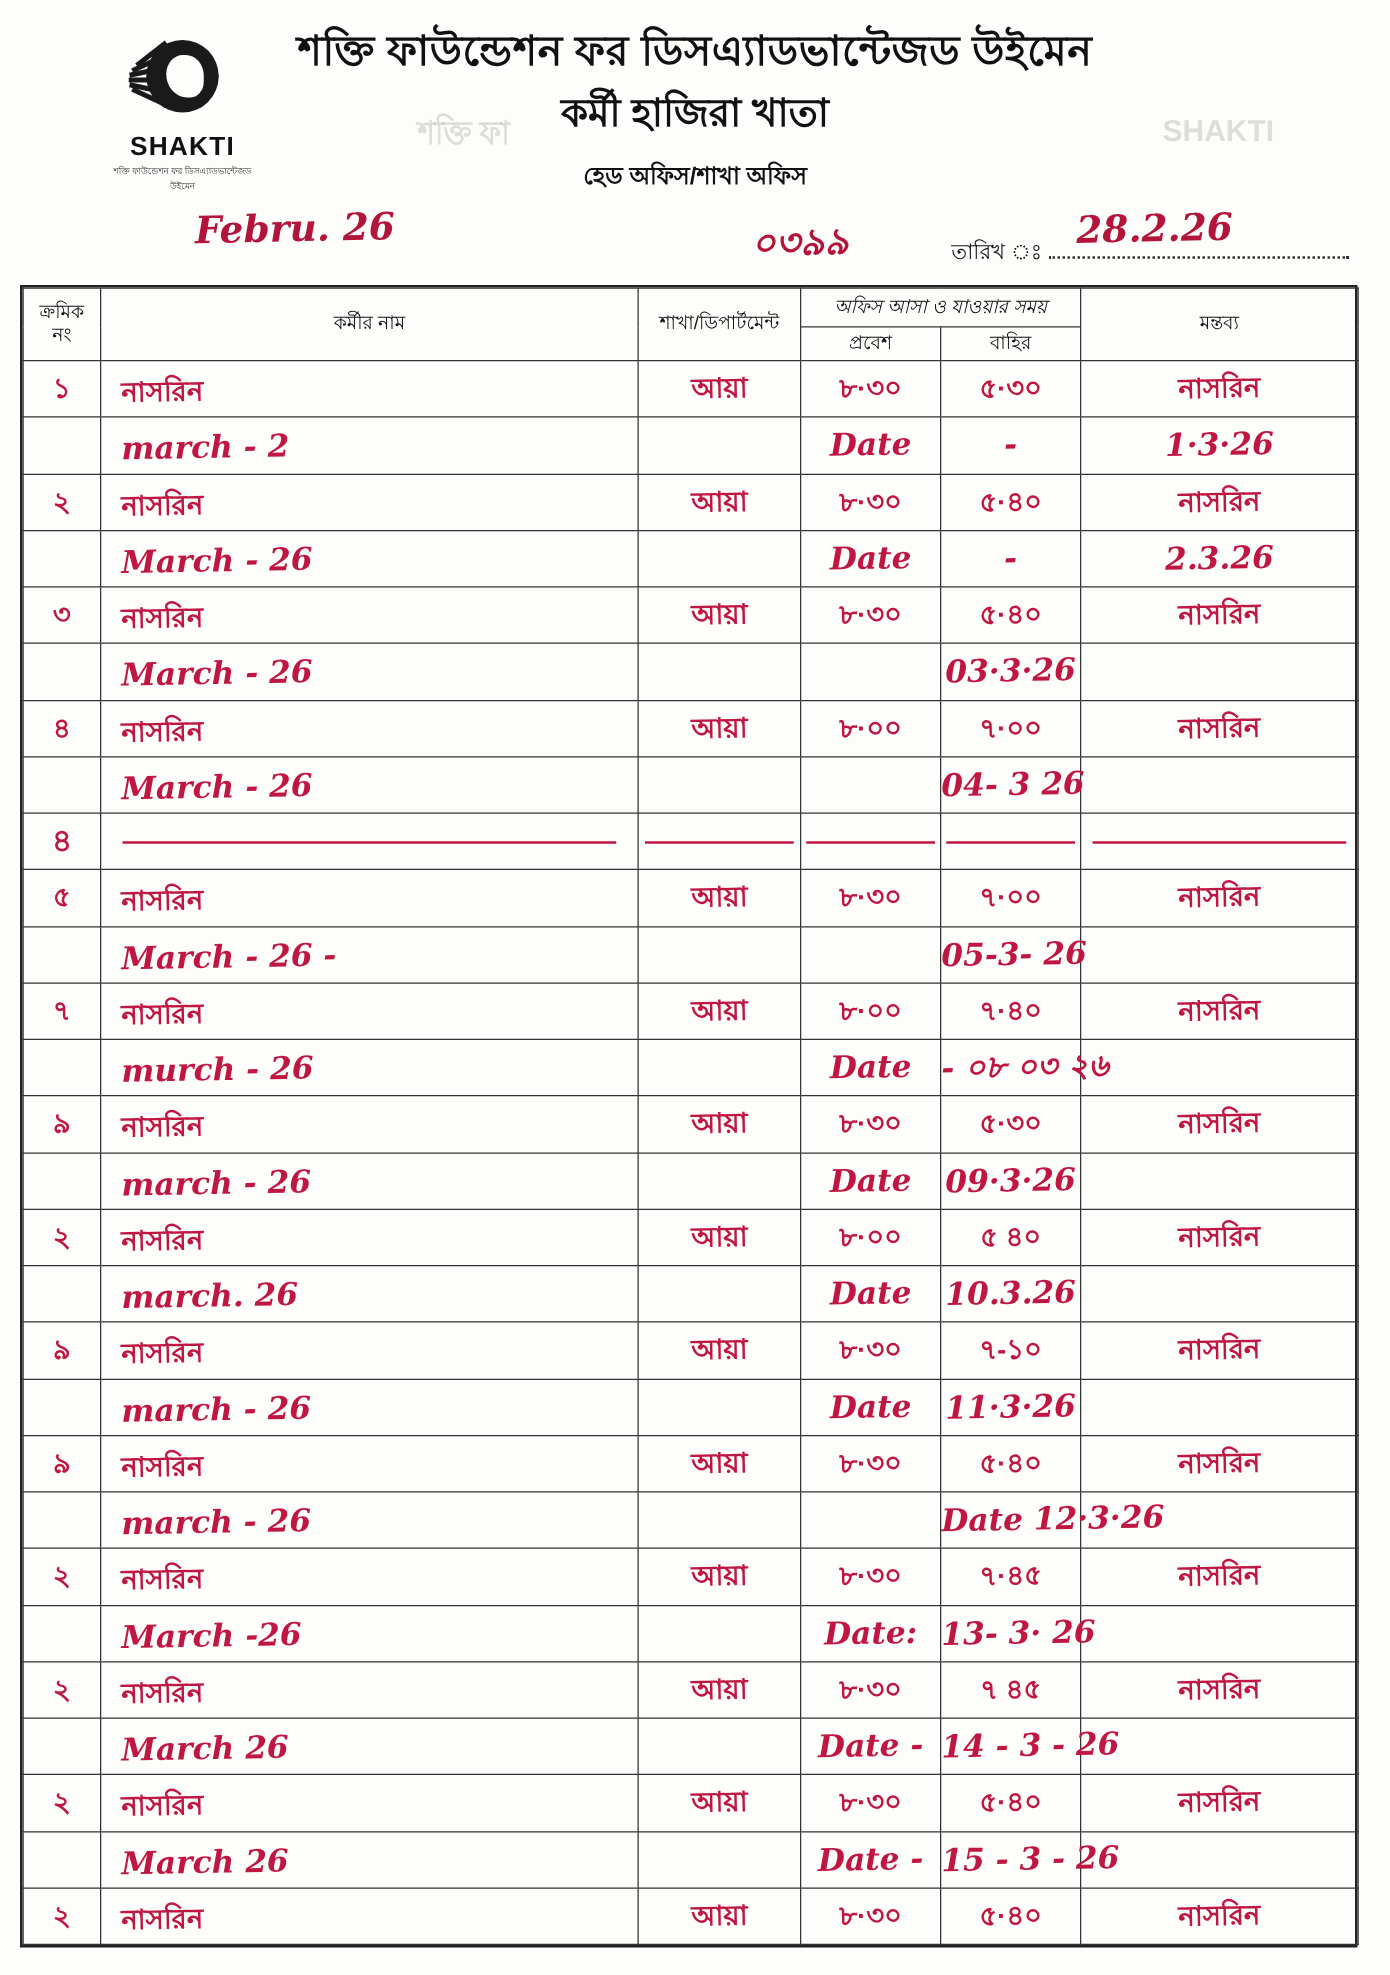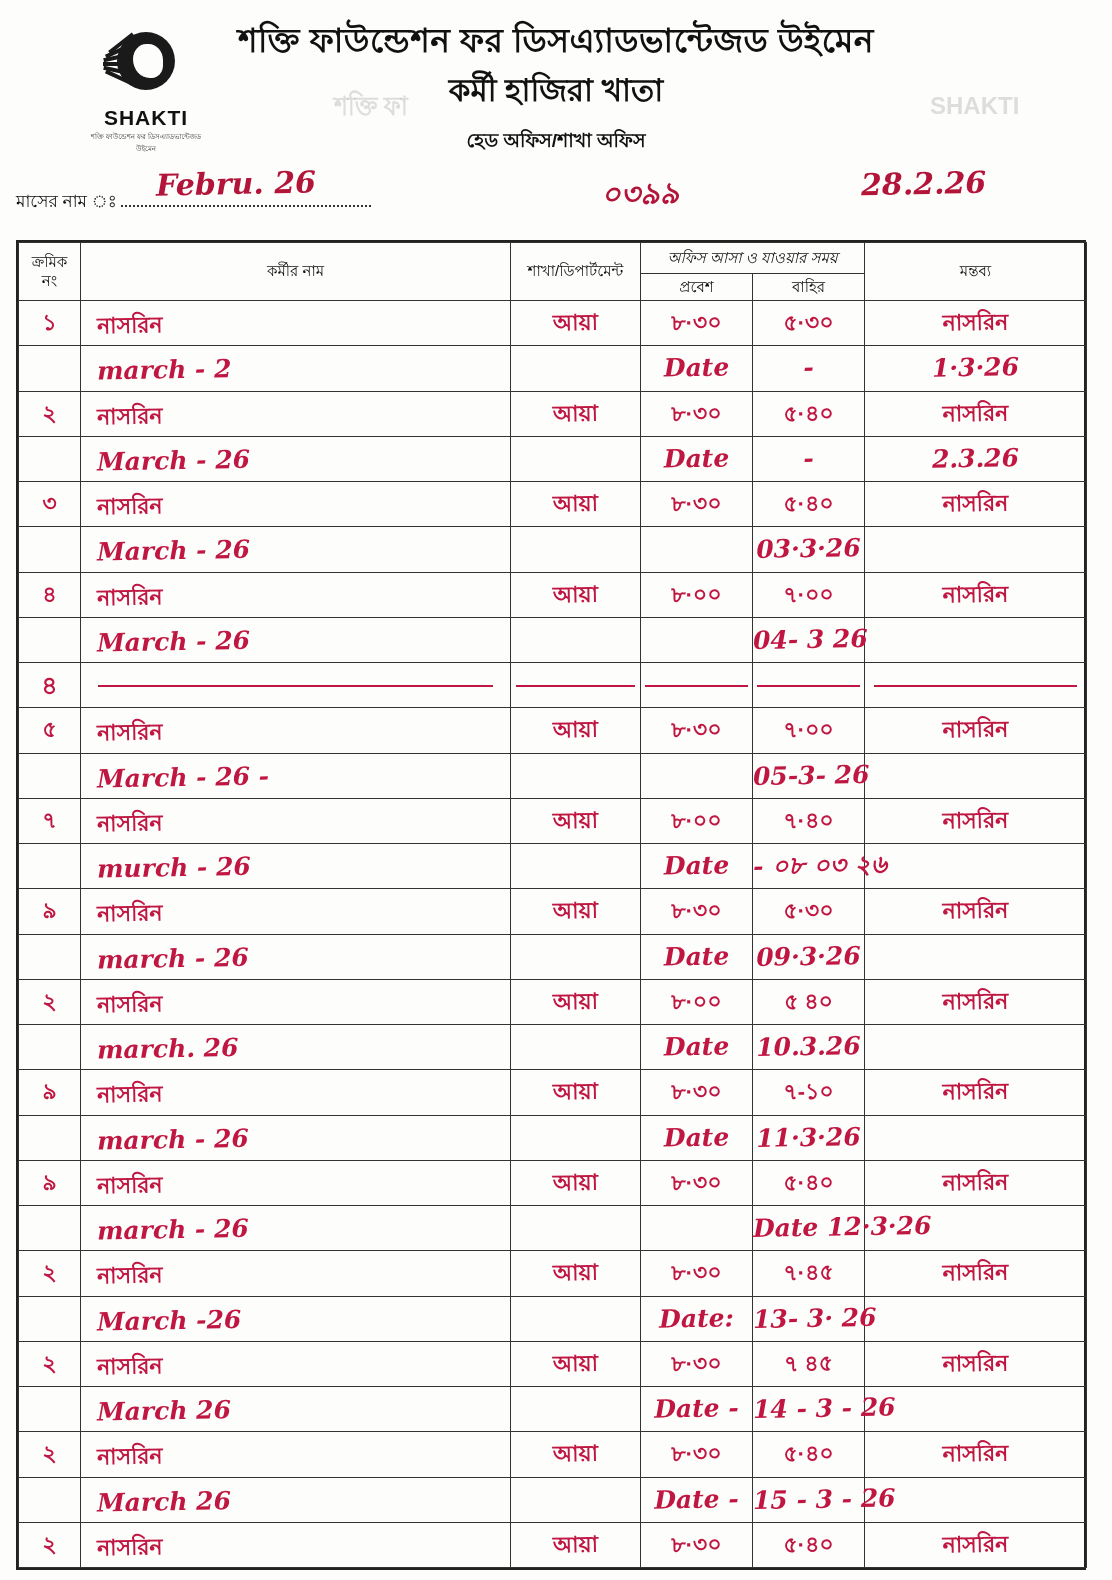--- a/index.html
+++ b/index.html
@@ -156,21 +156,21 @@
   }
 
   .meta-val {
     position: absolute;
     font-size: 25px;
   }
 
   
   .table-wrap {
     position: absolute;
-    top: 240px;
+    top: 228px;
     left: 16px;
     width: 1070px;
     height: 1330px;
     border: 2px solid #222;
     box-sizing: border-box;
   }
   table.reg {
     border-collapse: collapse;
     width: 100%;
     height: 100%;
@@ -252,28 +252,28 @@
       <div class="logo-text">SHAKTI</div>
       <div class="logo-sub">শক্তি ফাউন্ডেশন ফর ডিসএ্যাডভান্টেজড উইমেন</div>
     </div>
 
     <div class="title-main">শক্তি ফাউন্ডেশন ফর ডিসএ্যাডভান্টেজড উইমেন</div>
     <div class="title-sub">কর্মী হাজিরা খাতা</div>
     <div class="title-sub2">হেড অফিস/শাখা অফিস</div>
   </div>
 
   <div class="meta">
-    <div class="meta-item" style="left:0; top:10px;">
-      <span class="meta-label">মাসের নাম ঃ</span>
-      <span class="dots" style="width:250px;"></span>
+    <div class="meta-val hw" style="left:140px; top:-12px; font-size:30px;">Febru. 26</div>
+
+    <div class="meta-val hw" style="left:585px; top:-8px; font-size:30px;">০৩৯৯</div>
+
+    <div class="meta-item" style="left:745px; top:10px;">
+      <span class="meta-label">তারিখ ঃ</span>
+      <span class="dots" style="width:240px;"></span>
     </div>
-    <div class="meta-val hw" style="left:140px; top:-12px; font-size:30px;">Febru. 26</div>
-
-    <div class="meta-val hw" style="left:585px; top:-8px; font-size:30px;">০৩৯৯</div>
-
     <div class="meta-val hw" style="left:845px; top:-12px; font-size:30px;">28.2.26</div>
   </div>
 
   <div class="table-wrap">
     <table class="reg">
       <colgroup>
         <col class="col-sl">
           <col class="col-name">
           <col class="col-dept">
         <col class="col-in">

